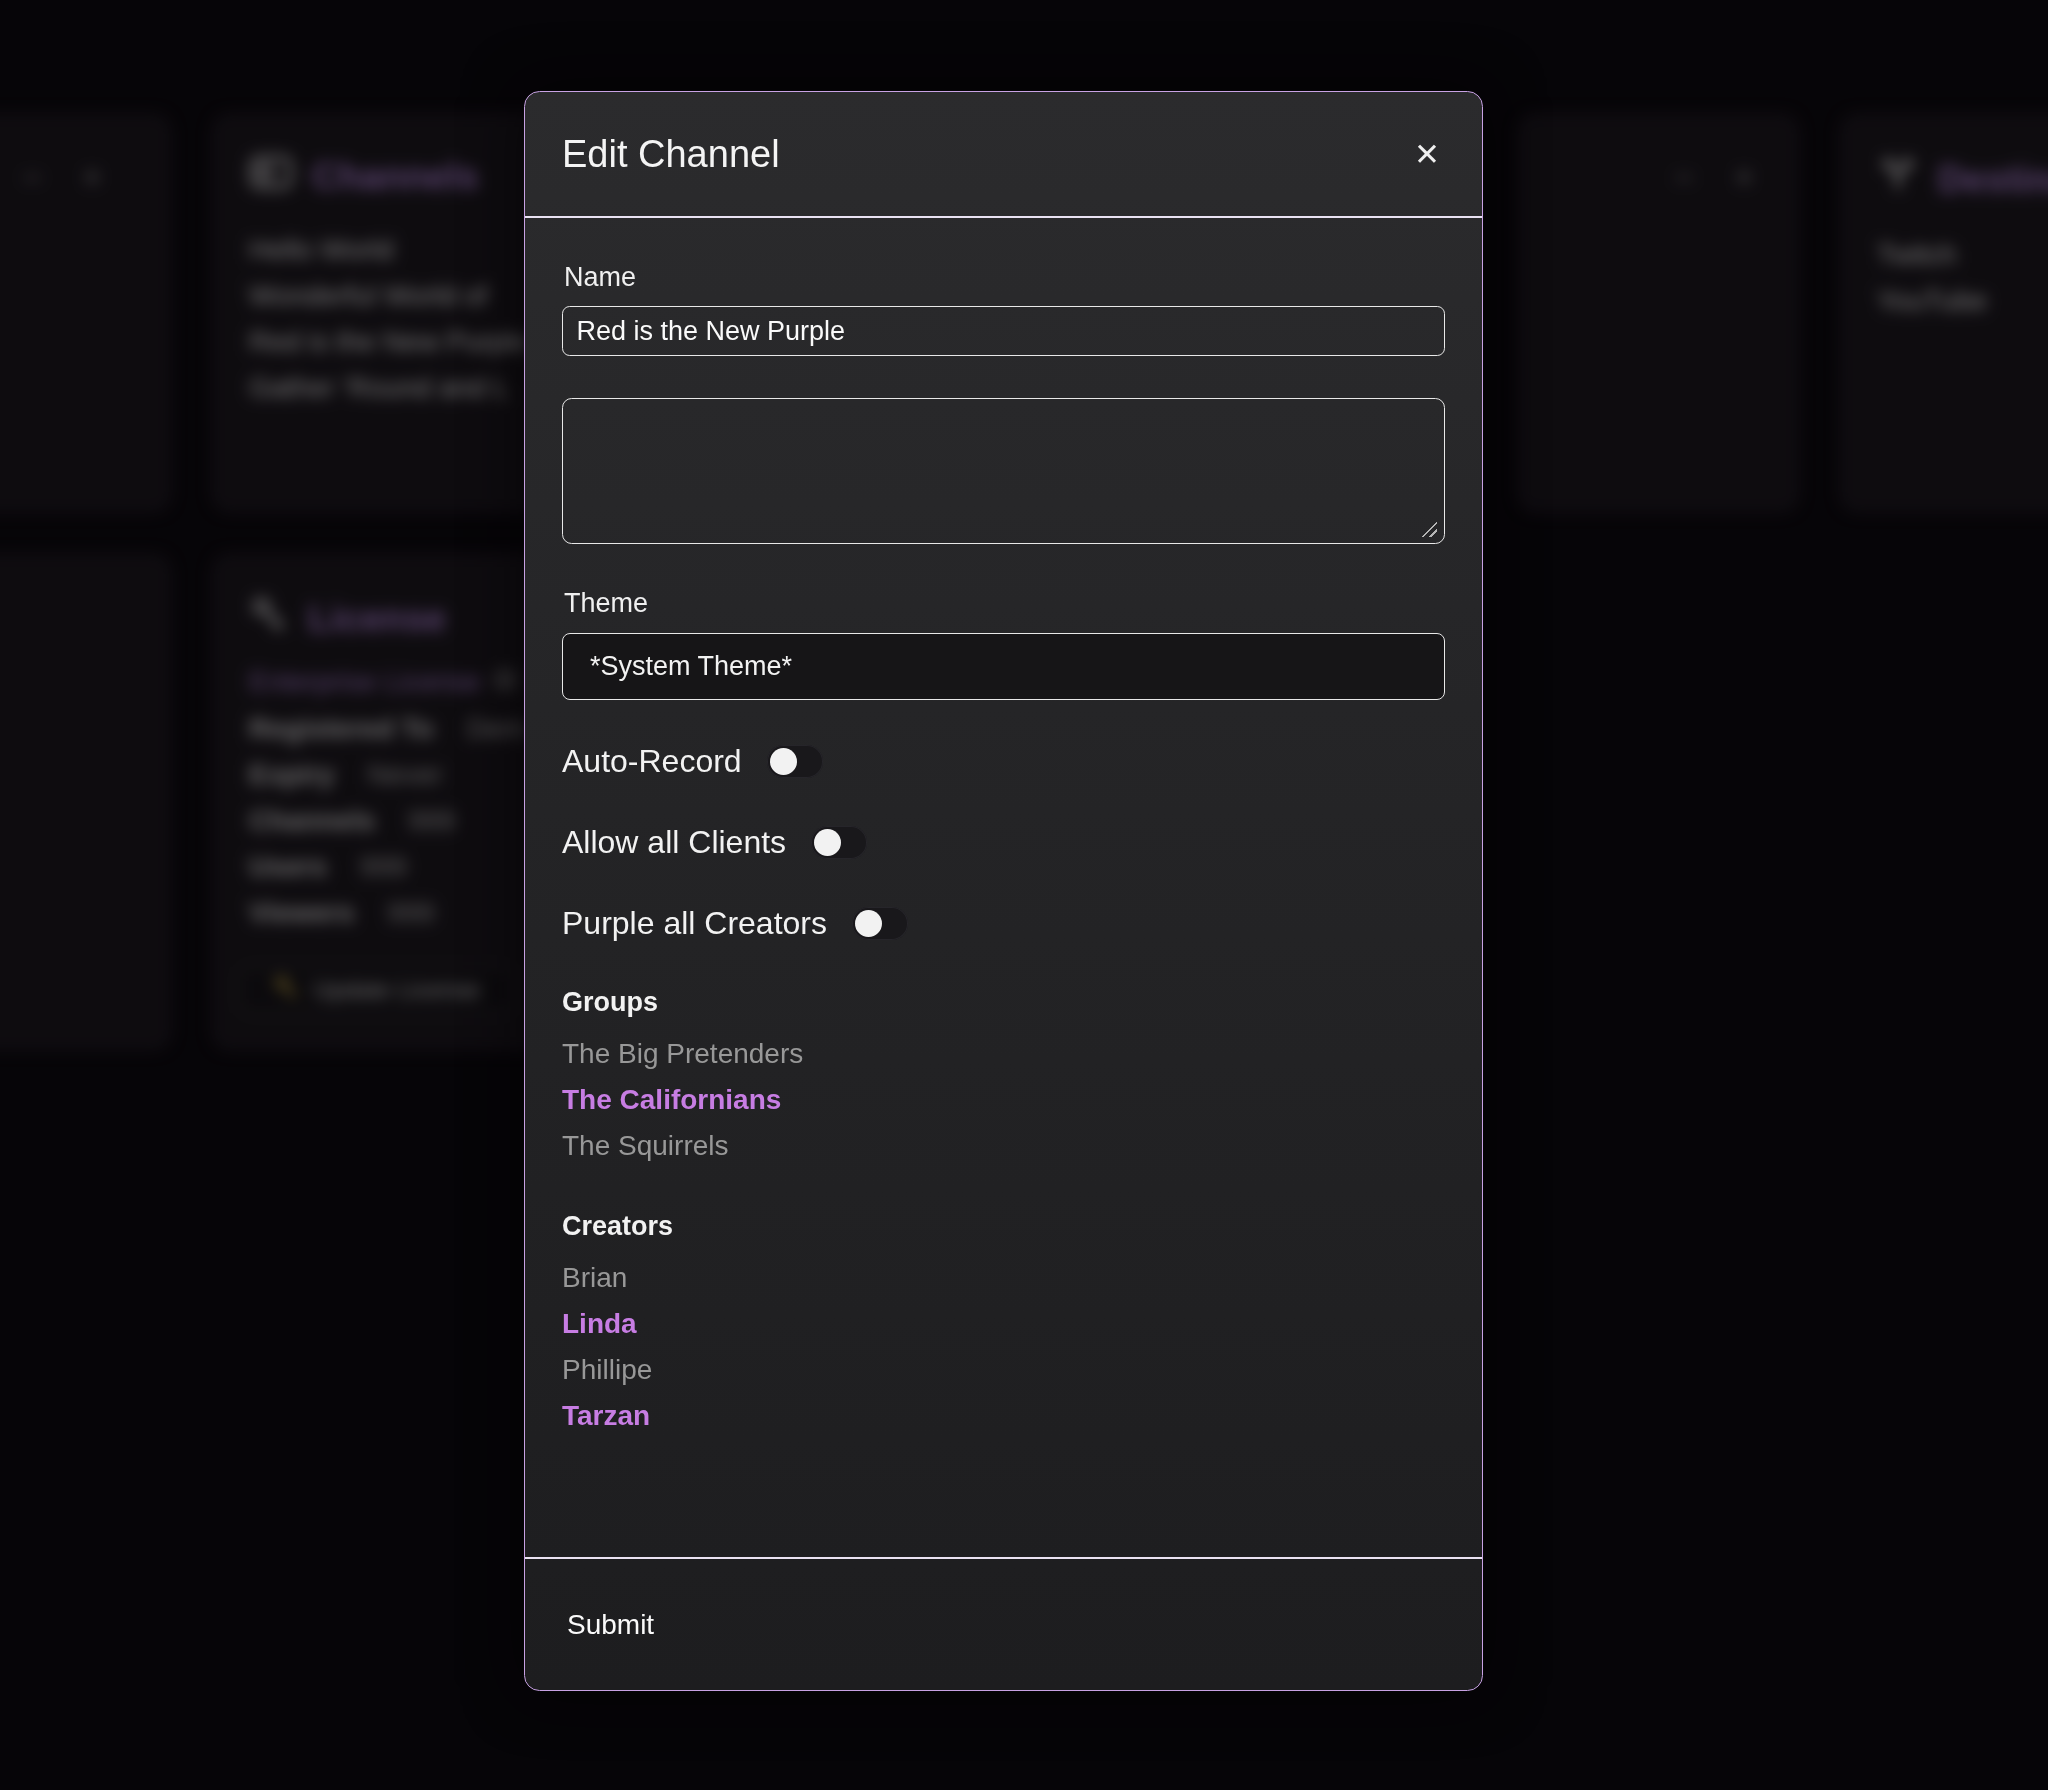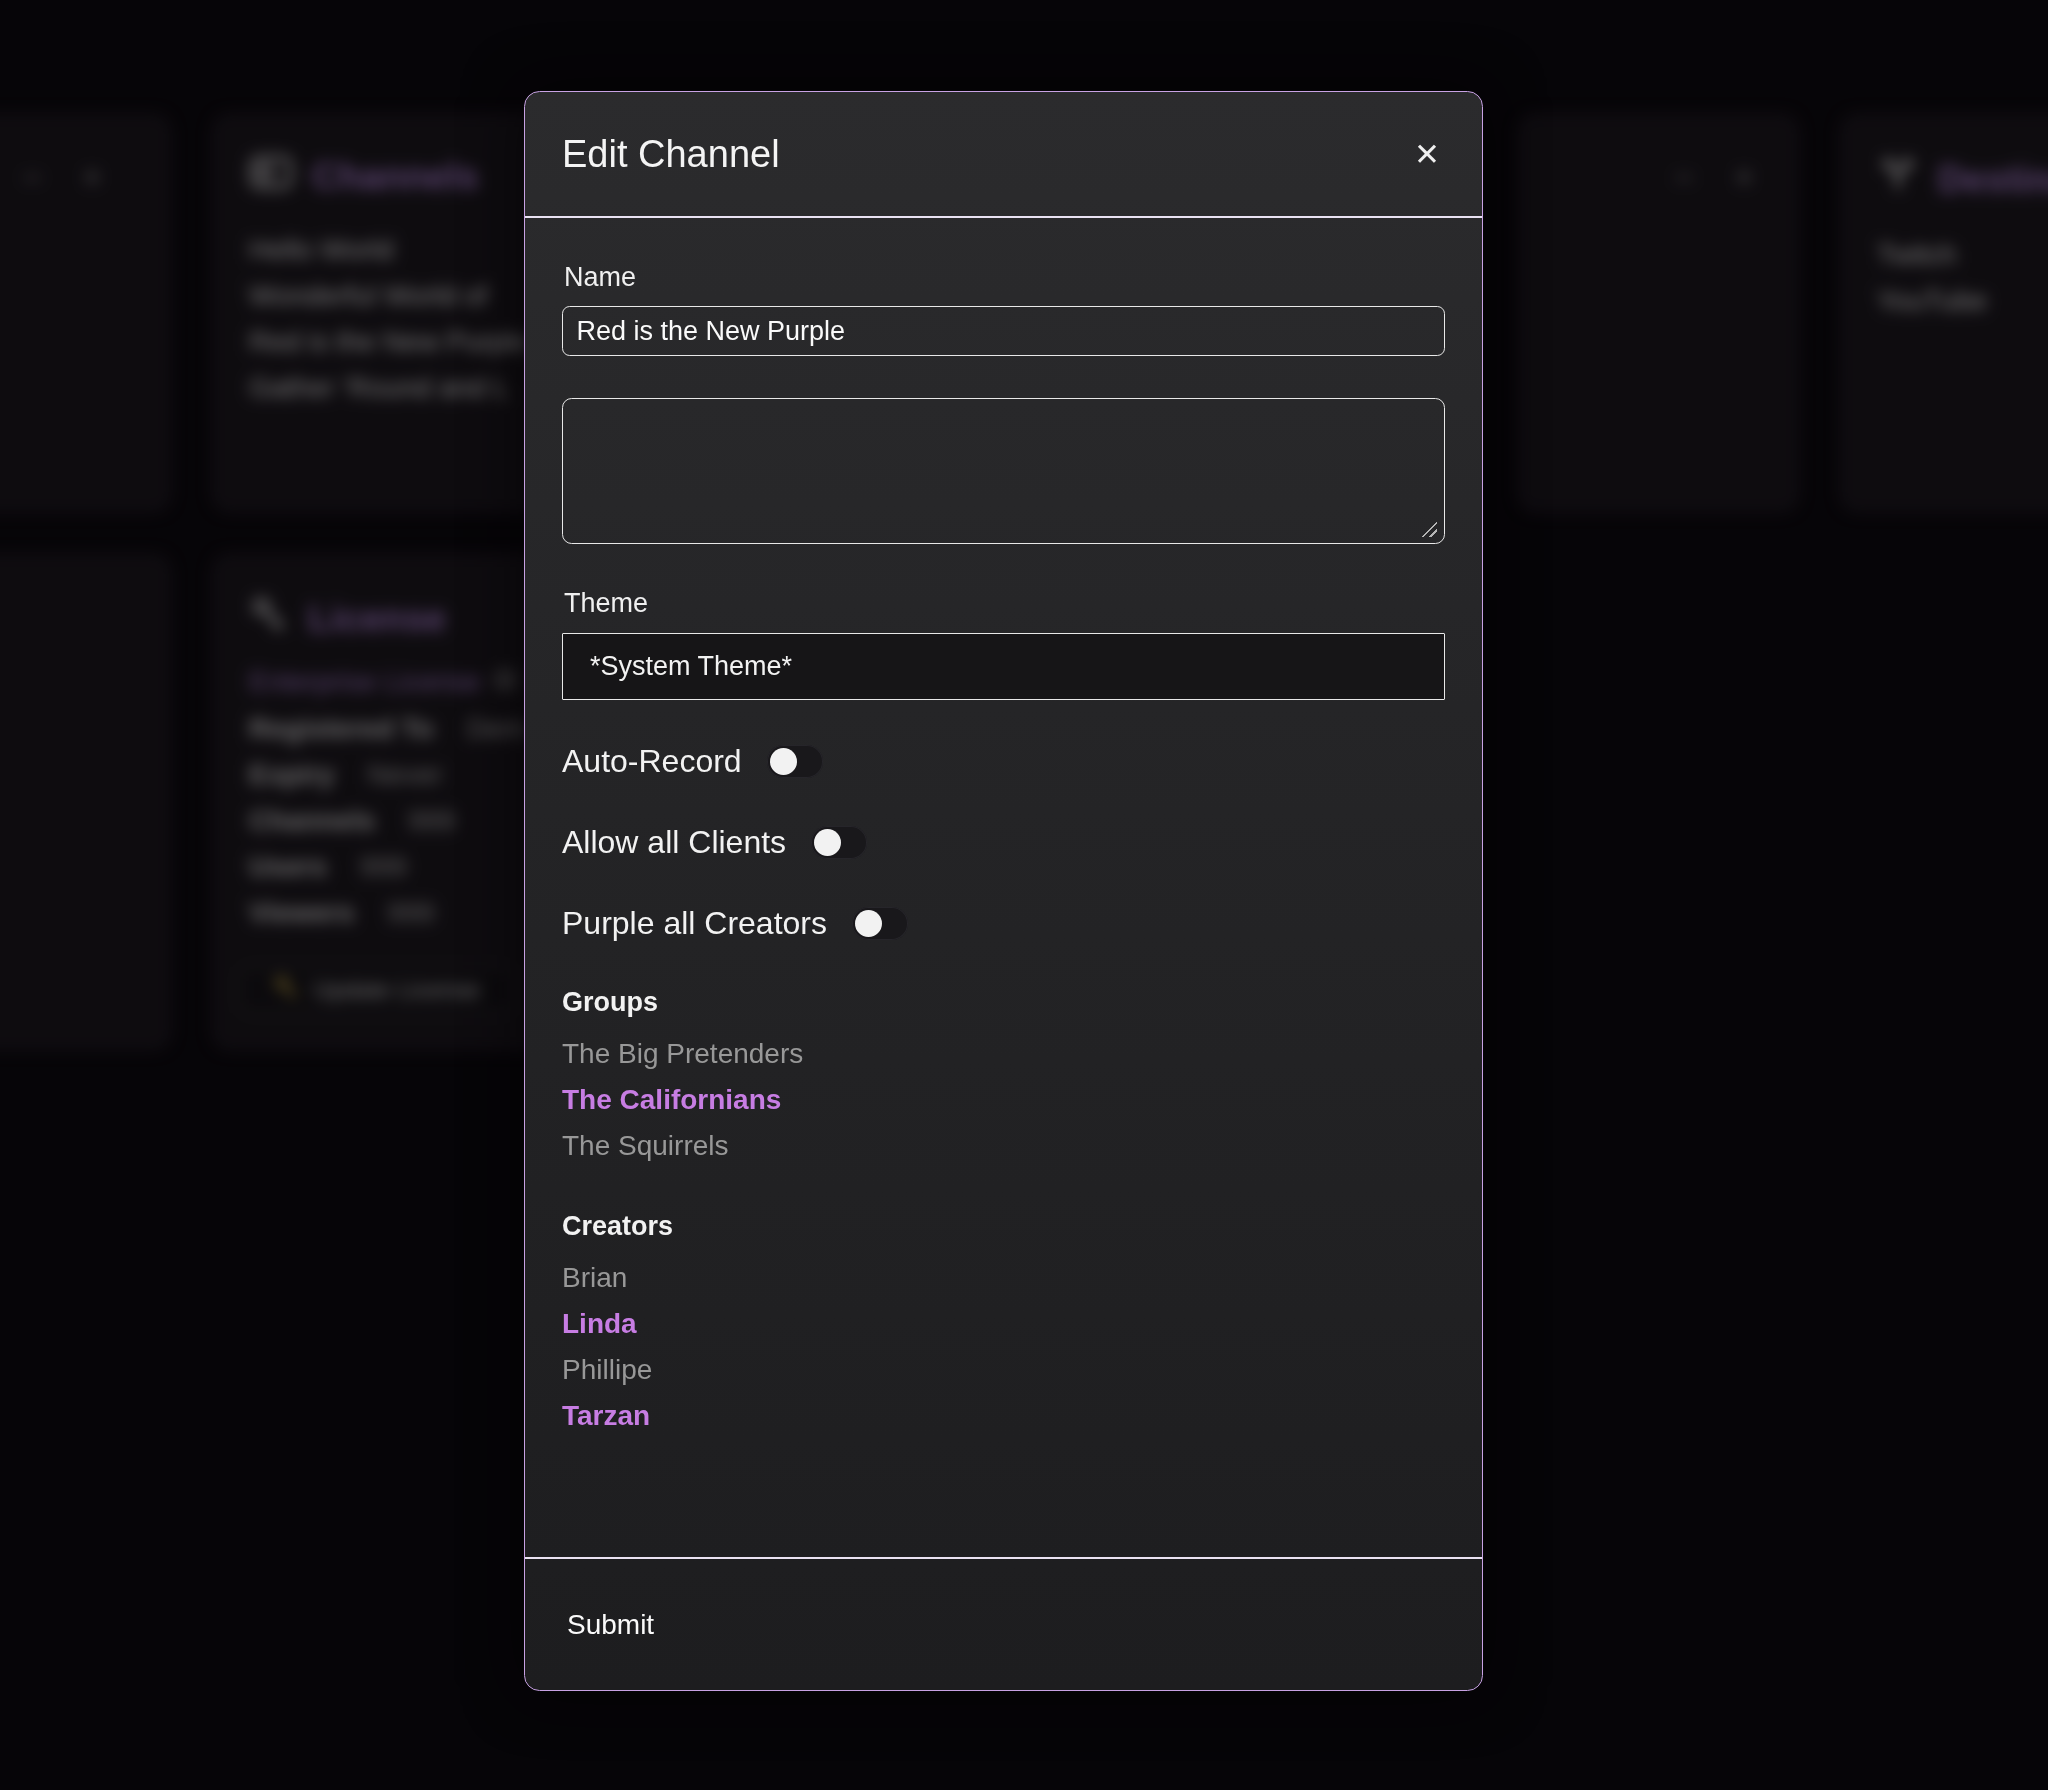--- a/index.html
+++ b/index.html
@@ -63,21 +63,21 @@
     font-size:27px; padding:0 13.4px; font-family:inherit; margin-bottom:42px; }
   .textarea-wrap { position:relative; margin-bottom:44px; }
   .notes-textarea {
     display:block; width:100%; height:146px; background:transparent;
     border:1.9px solid #e8e8e8; border-radius:9.6px; resize:none;
     color:#fafafa; font-size:27px; padding:11.5px 13.4px; font-family:inherit; }
   .resize-grip { position:absolute; right:7.7px; bottom:7.7px; width:17.3px; height:17.3px;
     background:linear-gradient(135deg, transparent 0 55%, #b5b5b5 55% 62%,
       transparent 62% 76%, #b5b5b5 76% 83%, transparent 83%); }
   .select-box { height:67px; display:flex; align-items:center; background:#161517;
-    border:1.9px solid #e8e8e8; border-radius:1px; padding:0 27px;
+    border:1.9px solid #e8e8e8; border-radius:8px; padding:0 27px;
     font-size:27px; color:#f2f2f2; margin-bottom:44px; cursor:pointer; }
 
   .toggle-row { display:flex; align-items:center; gap:25px; height:35px;
     margin-bottom:46px; }
   .toggle-label { font-size:32px; color:#f2f2f2; }
   .toggle { position:relative; width:56px; height:33px; border-radius:16.3px;
     background:#19181b; box-shadow:inset 0 0 0 1px #26252a; cursor:pointer;
     flex:0 0 56px; }
   .toggle-knob { position:absolute; left:2.9px; top:2.9px; width:27px; height:27px;
     border-radius:50%; background:#f2f2f2; }

